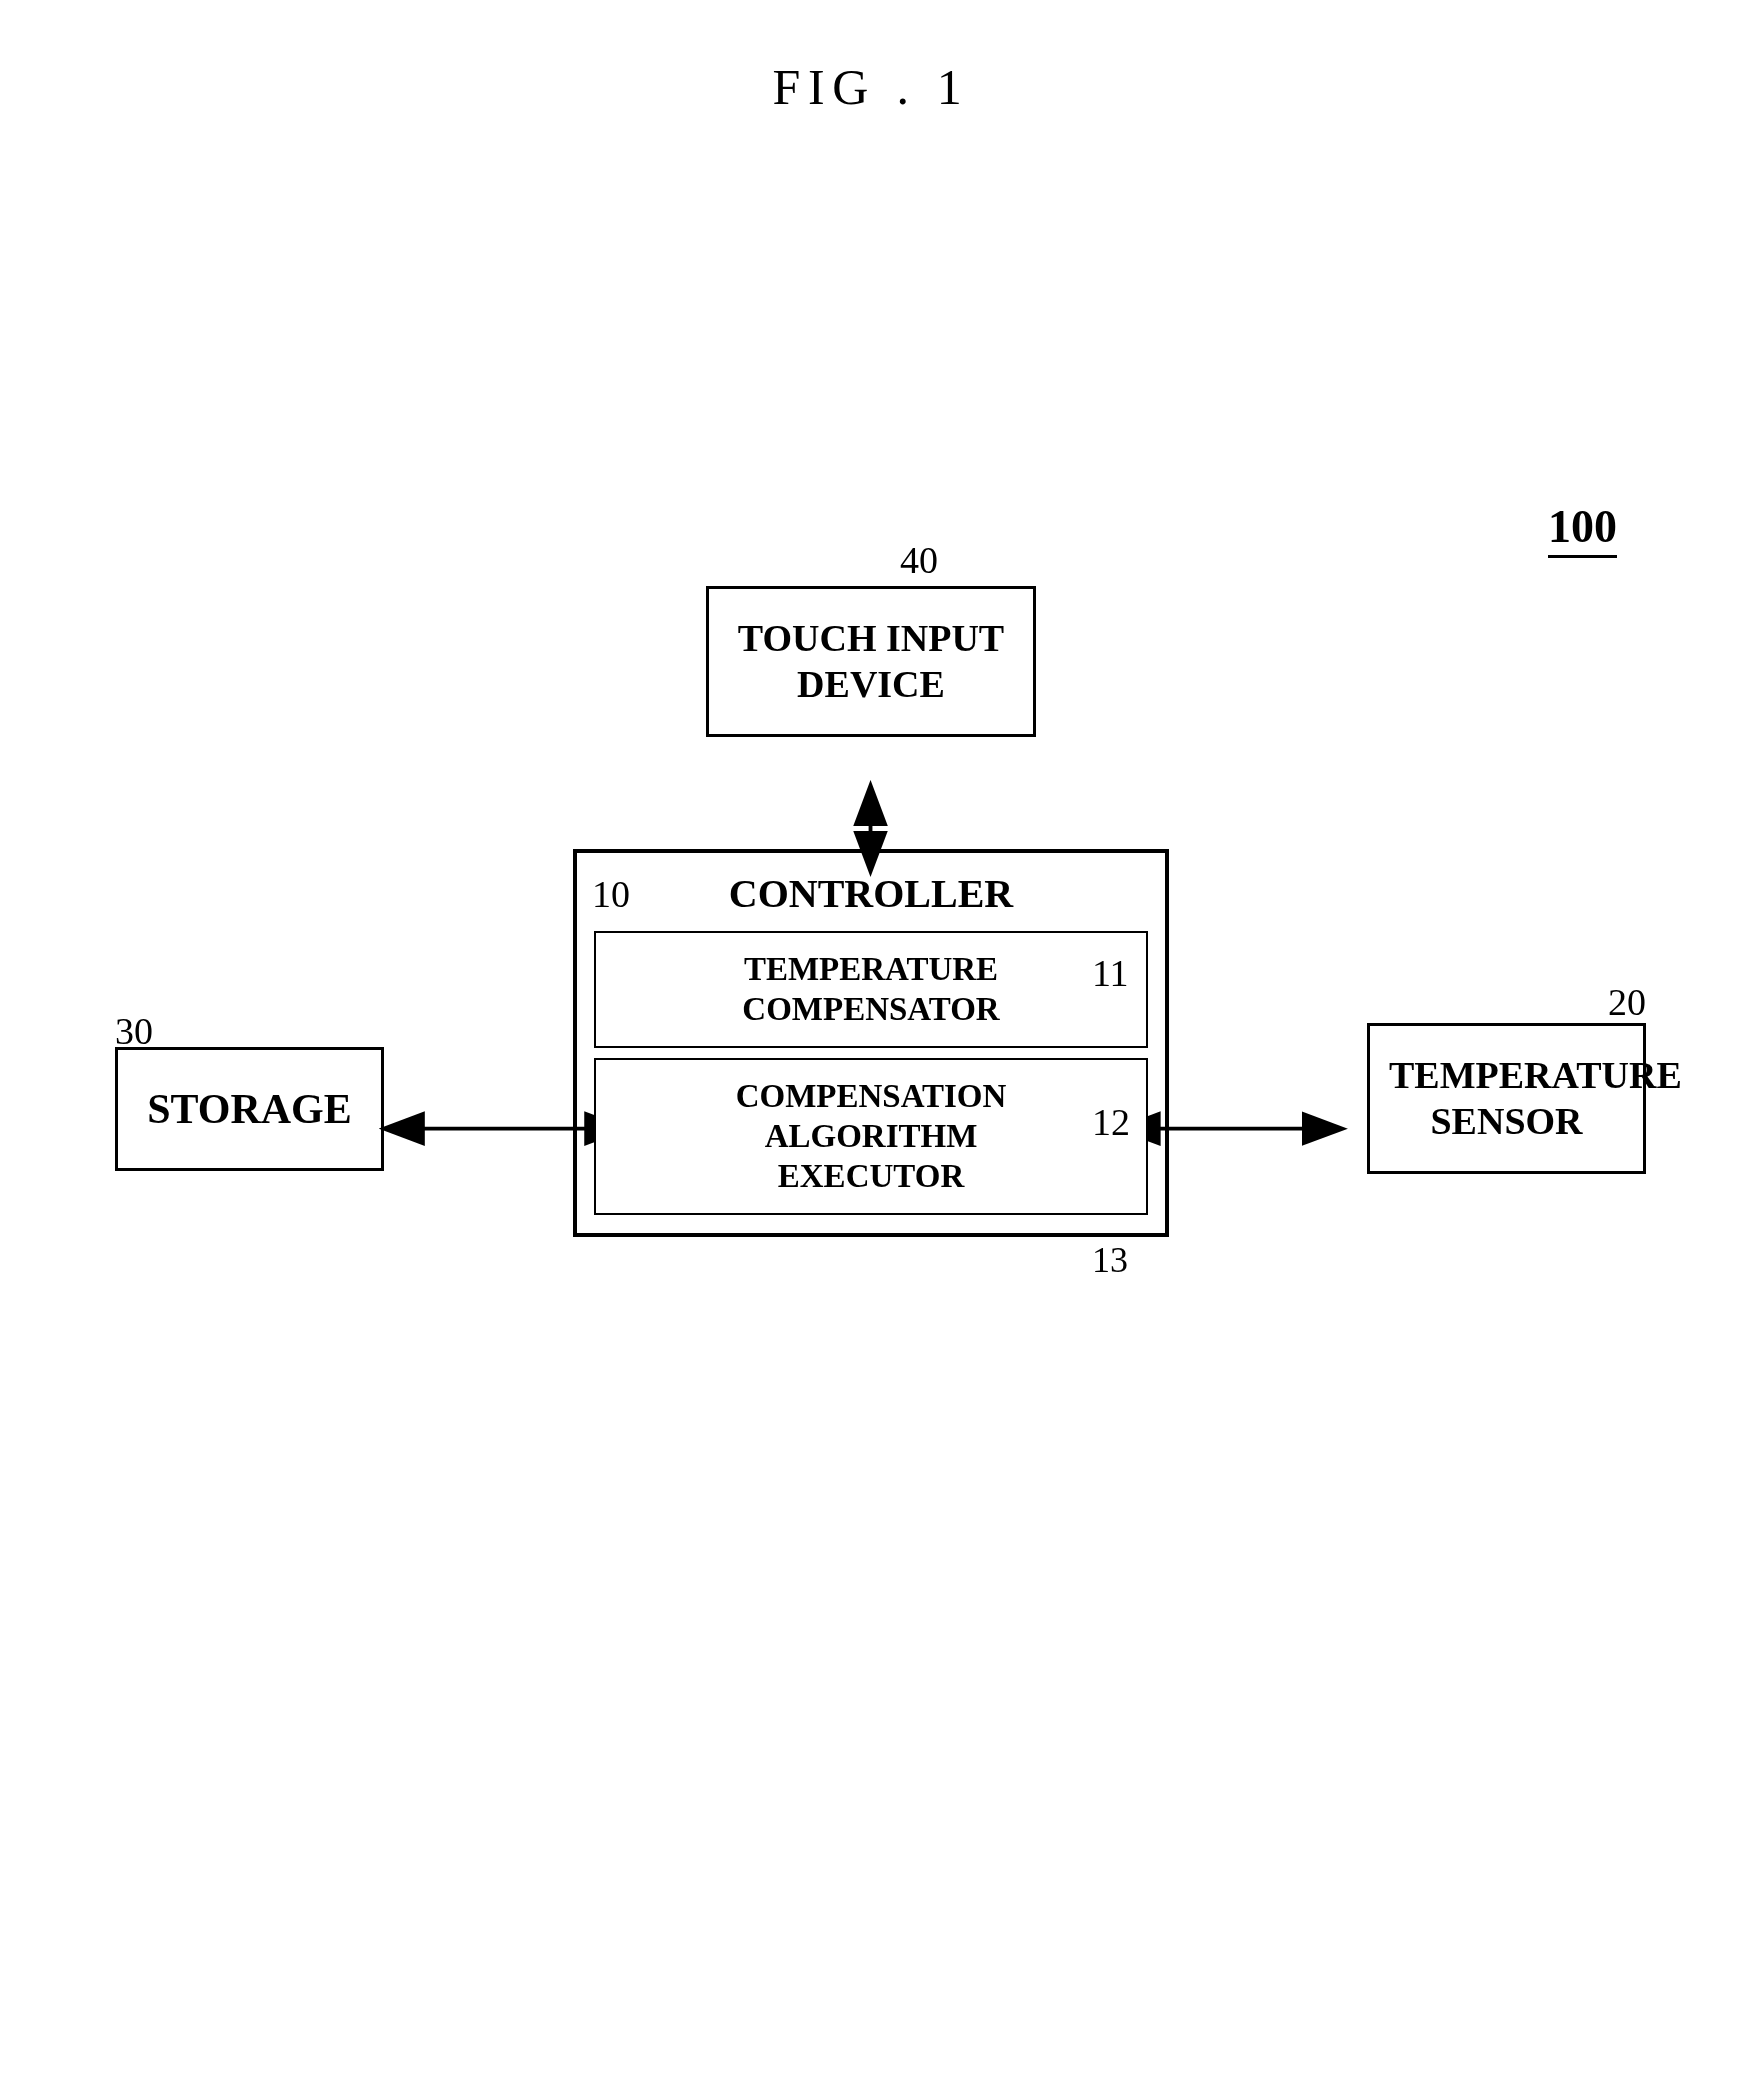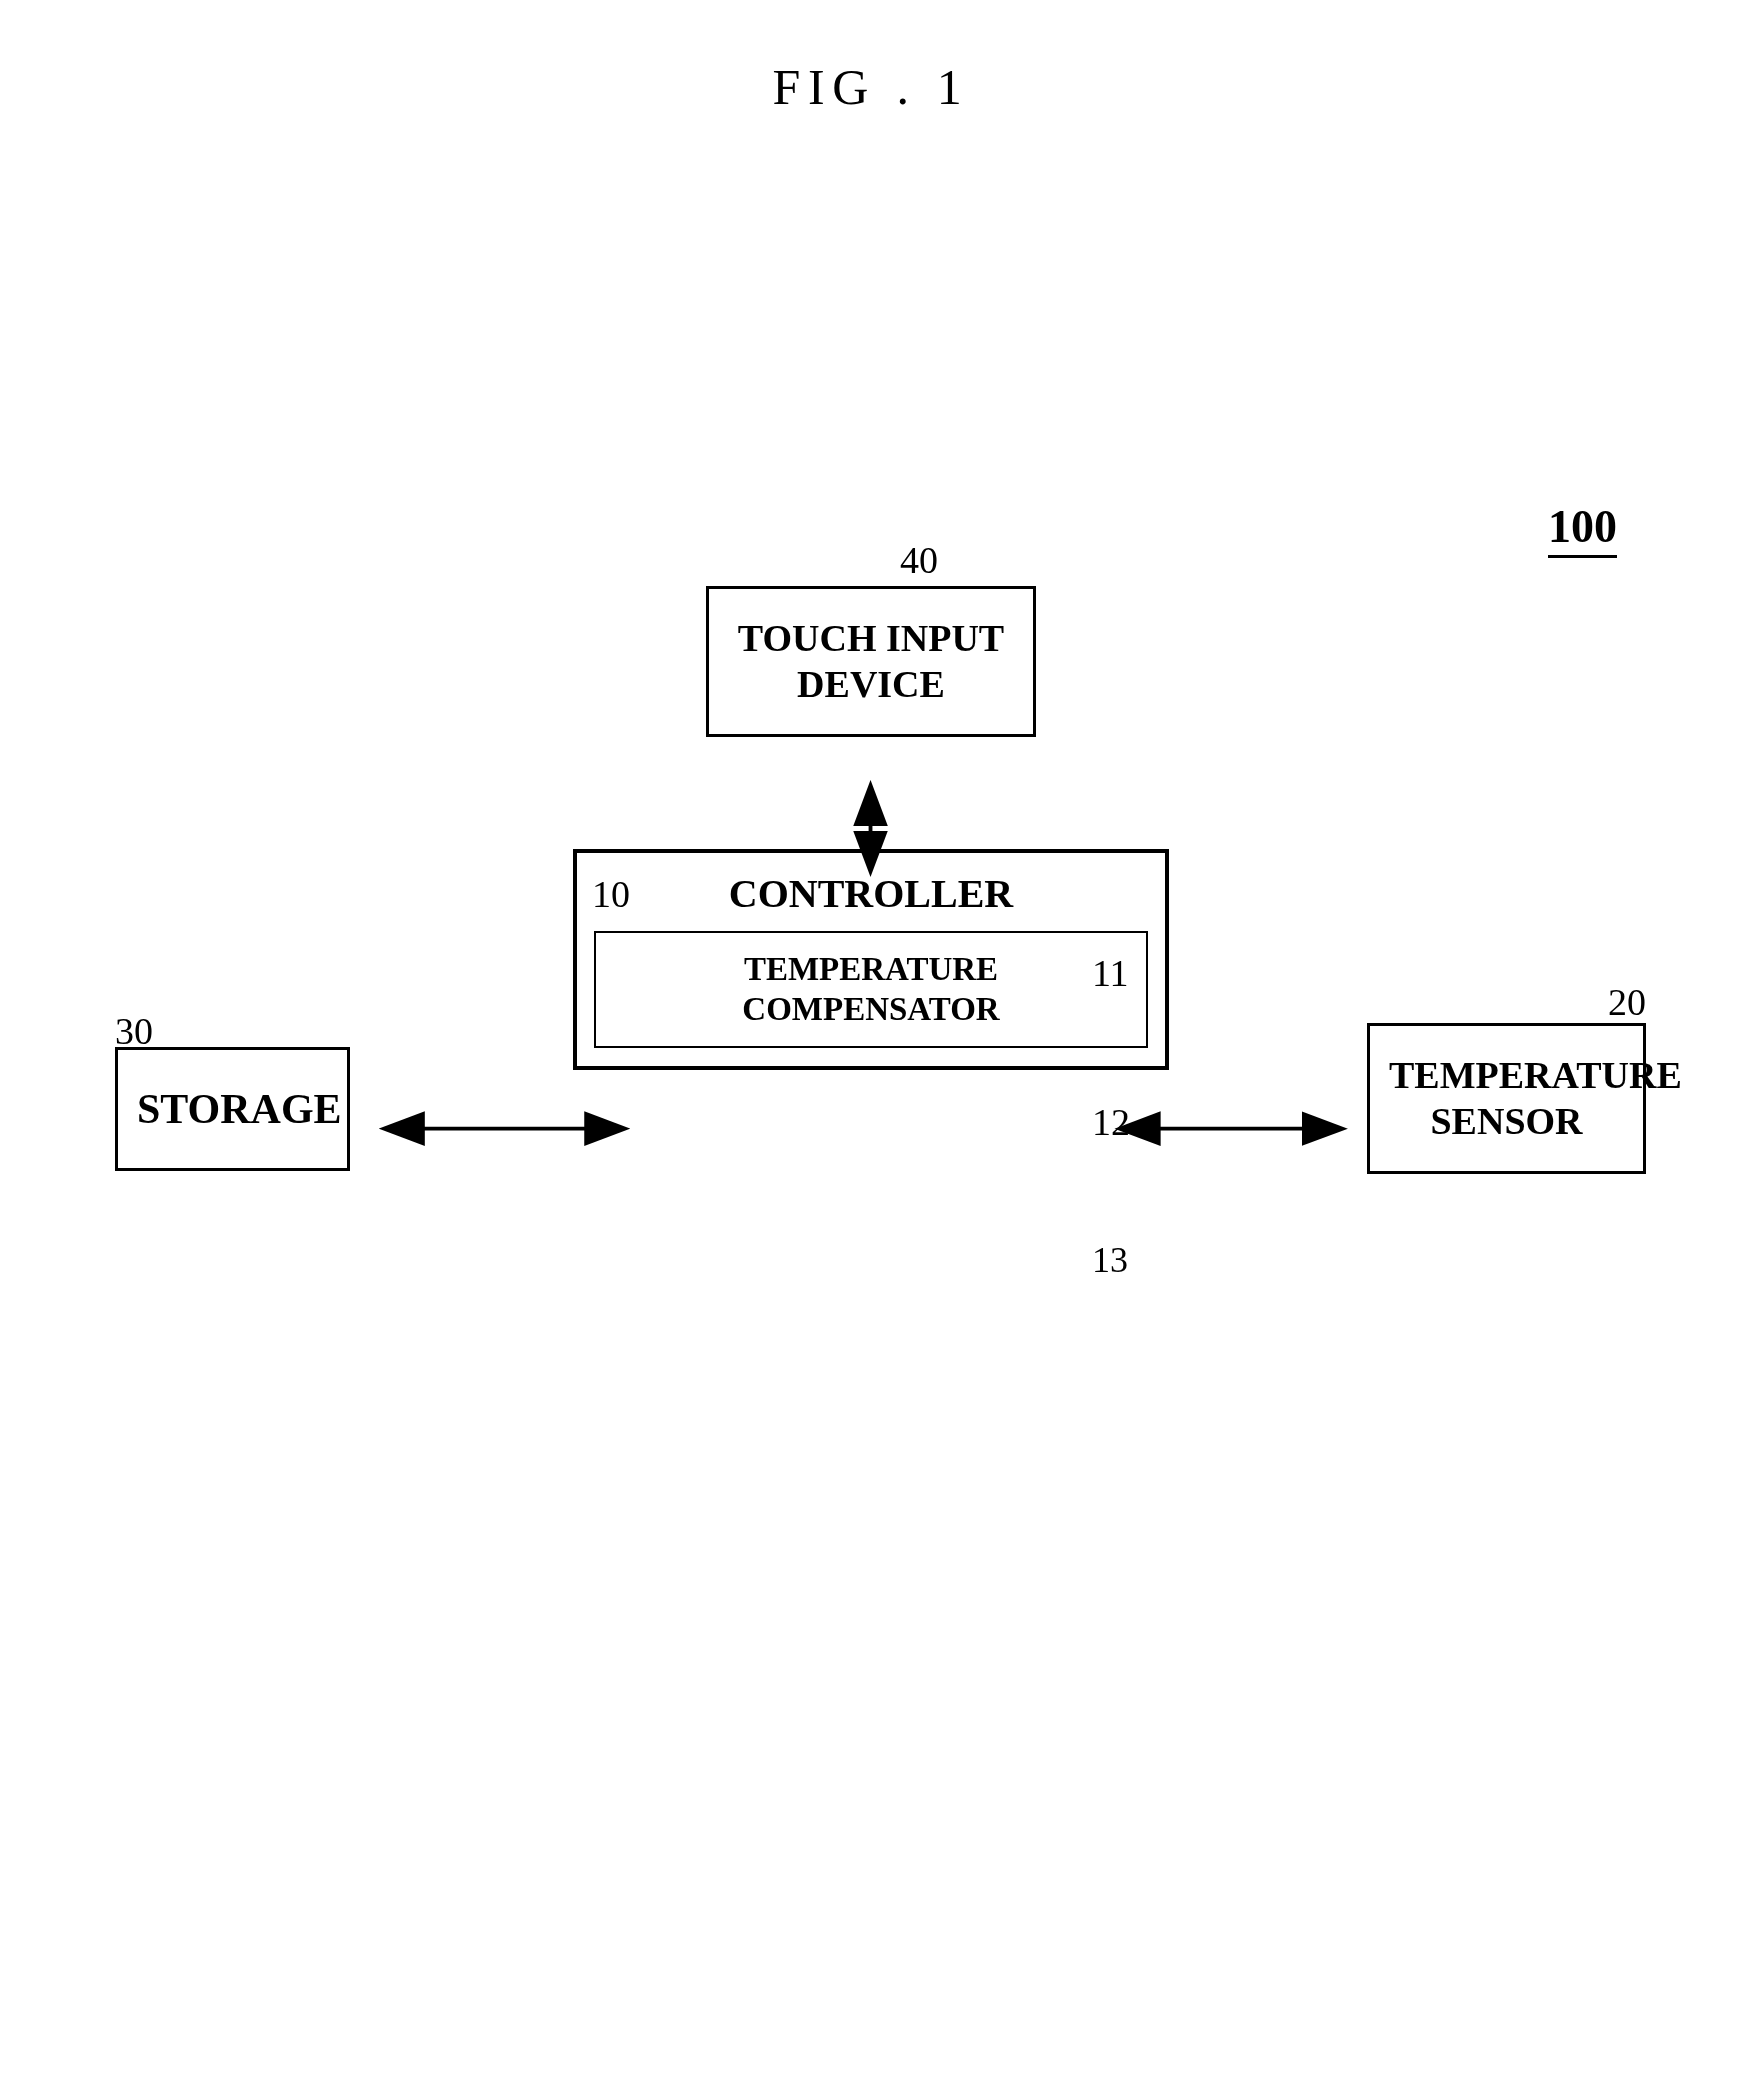--- a/index.html
+++ b/index.html
@@ -119,21 +119,21 @@
       left: 50%;
       transform: translateX(221px);
       font-size: 36px;
     }
 
     
     .storage-box {
       position: absolute;
       top: 1047px;
       left: 115px;
-      width: 235px;
+      width: 269px;
       border: 3.8px solid #000;
       text-align: center;
       padding: 35px 19px;
       font-size: 42px;
       font-weight: bold;
     }
 
     .label-30 {
       position: absolute;
       top: 1009px;
@@ -220,20 +220,25 @@
 
 <div class="controller-box">
   <div class="controller-label">CONTROLLER</div>
 
   <div class="inner-box">
     <span>TEMPERATURE</span><br>
     <span>COMPENSATOR</span>
   </div>
 
 
+  <div class="inner-box">
+    <span>COMPENSATION</span><br>
+    <span>ALGORITHM</span><br>
+    <span>EXECUTOR</span>
+  </div>
 </div>
 
 <div class="label-11">11</div>
 
 <div class="label-12">12</div>
 
 <div class="label-13">13</div>
 
 <div class="label-30">30</div>
 

